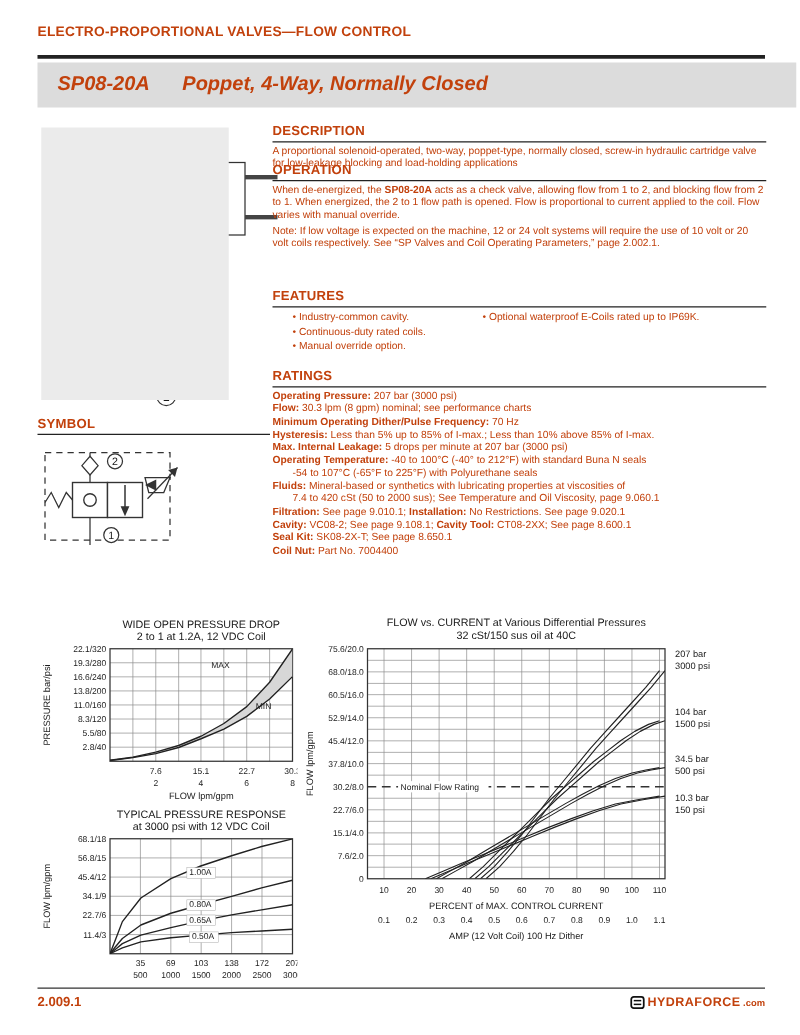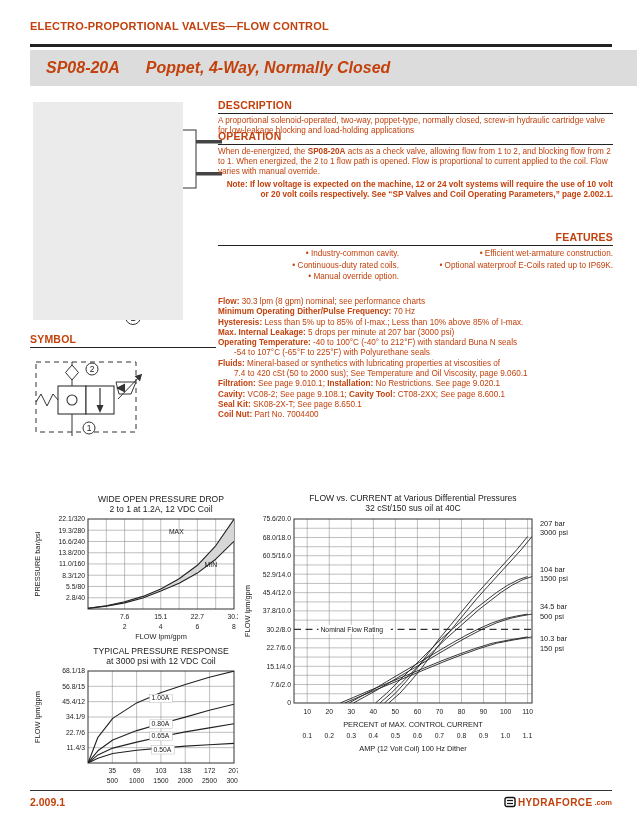--- a/index.html
+++ b/index.html
@@ -8,21 +8,21 @@
   .abs{position:absolute;}
   .eyebrow{left:30px;top:20px;font-size:11px;font-weight:bold;letter-spacing:.2px;}
   .top-rule{left:30px;top:44px;width:582px;height:3px;background:#222;}
   .title-bar{left:30px;top:50px;width:607px;height:36px;background:#dcdcdc;
              display:flex;align-items:center;padding-left:16px;box-sizing:border-box;}
   .title-bar .model{font-size:16px;font-weight:bold;font-style:italic;margin-right:26px;}
   .title-bar .tdesc{font-size:16px;font-weight:bold;font-style:italic;}
   .sec-h{font-size:10.5px;font-weight:bold;letter-spacing:.2px;border-bottom:1.3px solid #222;padding-bottom:2px;}
   .rcol{left:218px;width:395px;}
   .body-txt{font-size:8.2px;line-height:10px;}
-  .note-txt{font-size:8.2px;line-height:10px;font-weight:bold;text-align:right;}
+  .note-txt{font-size:8.2px;line-height:10px;font-weight:normal;}
   .bullet{font-size:8.2px;line-height:11.5px;padding-left:8px;text-indent:-8px;}
   .bullet::before{content:"• ";}
   .rline{font-size:8.2px;line-height:10.3px;}
   .rline.ind{padding-left:16px;}
   .rline b{font-weight:bold;}
   .figure-wrap{left:33px;top:98px;width:192px;height:228px;}
   .fig-bg{position:absolute;left:0;top:4px;width:150px;height:218px;background:#ebebeb;}
   .symbol-h{left:30px;top:333px;width:186px;}
   .symbol-wrap{left:30px;top:354px;}
   .perf-h{left:30px;top:477px;width:582px;}
@@ -108,37 +108,38 @@
     <div class="sec-h">DESCRIPTION</div>
     <div class="body-txt" style="margin-top:2px;">A proportional solenoid-operated, two-way, poppet-type, normally closed, screw-in hydraulic cartridge valve for low-leakage blocking and load-holding applications</div>
   </div>
 
   <div class="abs rcol" style="top:130px;">
     <div class="sec-h">OPERATION</div>
     <div class="body-txt" style="margin-top:2px;" id="op-para">When de-energized, the <b>SP08-20A</b> acts as a check valve, allowing flow from 1 to 2, and blocking flow from 2 to 1. When energized, the 2 to 1 flow path is opened. Flow is proportional to current applied to the coil. Flow varies with manual override.</div>
     <div class="note-txt" style="margin-top:3px;">Note: If low voltage is expected on the machine, 12 or 24 volt systems will require the use of 10 volt or 20 volt coils respectively. See “SP Valves and Coil Operating Parameters,” page 2.002.1.</div>
   </div>
 
-  <div class="abs rcol" style="top:231px;text-align:right;">
+  <div class="abs rcol" style="top:231px;">
     <div class="sec-h">FEATURES</div>
     <div style="position:relative;margin-top:2px;">
       <div style="position:absolute;left:16px;width:165px;" id="feat-col1">
           <div class="bullet">Industry-common cavity.</div>
           <div class="bullet">Continuous-duty rated coils.</div>
           <div class="bullet">Manual override option.</div>
         </div>
       <div style="position:absolute;left:168px;width:227px;" id="feat-col2">
-          <div class="bullet">Efficient wet-armature construction.</div>
           <div class="bullet">Optional waterproof E-Coils rated up to IP69K.</div>
         </div>
     </div>
   </div>
 
   <div class="abs rcol" style="top:295px;">
+    <div class="sec-h">RATINGS</div>
     <div style="margin-top:2px;" id="ratings-lines">
+        <div class="rline"><b>Operating Pressure:</b> 207 bar (3000 psi)</div>
         <div class="rline"><b>Flow:</b> 30.3 lpm (8 gpm) nominal; see performance charts</div>
         <div class="rline"><b>Minimum Operating Dither/Pulse Frequency:</b> 70 Hz</div>
         <div class="rline"><b>Hysteresis:</b> Less than 5% up to 85% of I-max.; Less than 10% above 85% of I-max.</div>
         <div class="rline"><b>Max. Internal Leakage:</b> 5 drops per minute at 207 bar (3000 psi)</div>
         <div class="rline"><b>Operating Temperature:</b> -40 to 100°C (-40° to 212°F) with standard Buna N seals</div>
         <div class="rline ind">-54 to 107°C (-65°F to 225°F) with Polyurethane seals</div>
         <div class="rline"><b>Fluids:</b> Mineral-based or synthetics with lubricating properties at viscosities of</div>
         <div class="rline ind">7.4 to 420 cSt (50 to 2000 sus); See Temperature and Oil Viscosity, page 9.060.1</div>
         <div class="rline"><b>Filtration:</b> See page 9.010.1; <b>Installation:</b> No Restrictions. See page 9.020.1</div>
         <div class="rline"><b>Cavity:</b> VC08-2; See page 9.108.1; <b>Cavity Tool:</b> CT08-2XX; See page 8.600.1</div>

